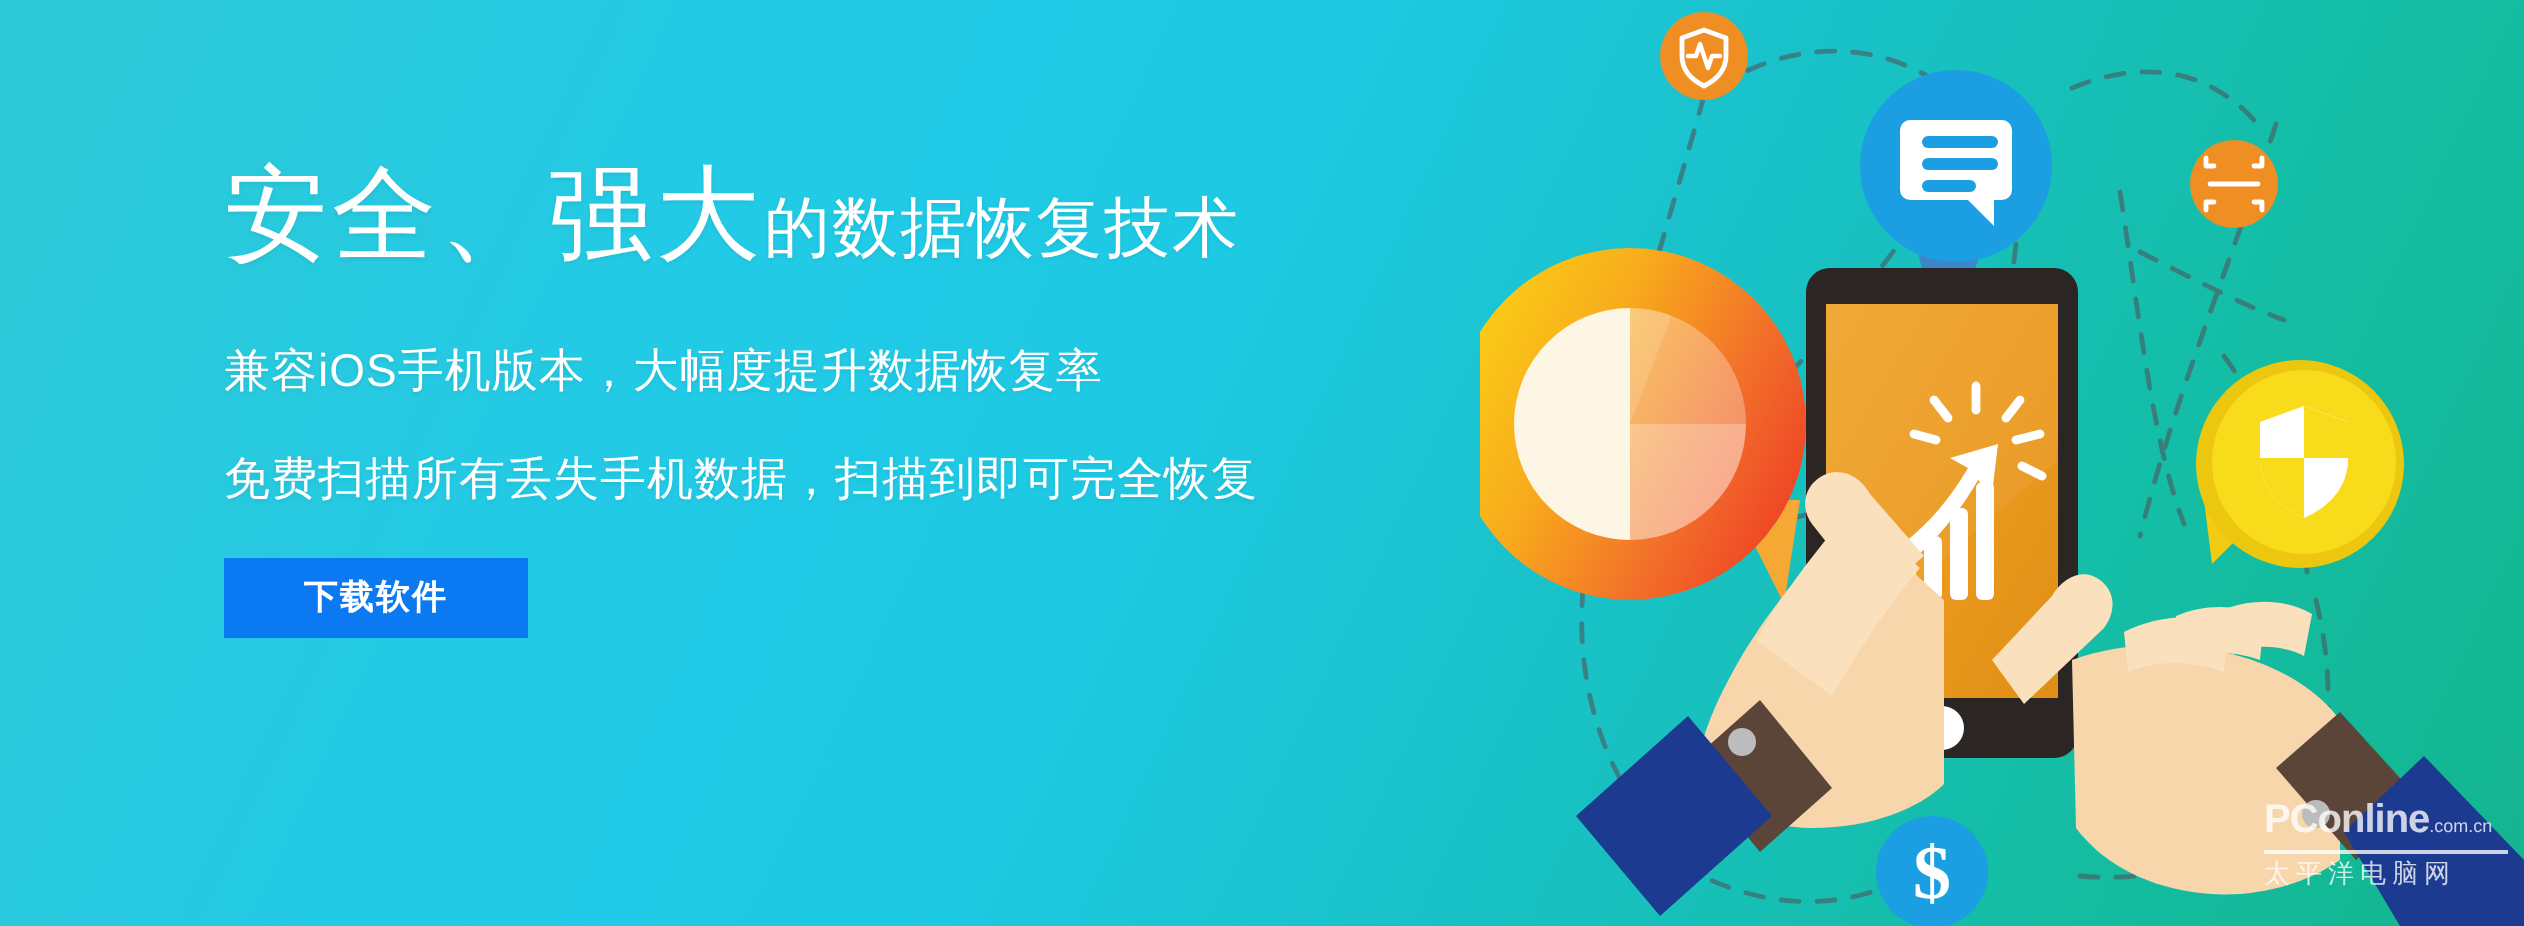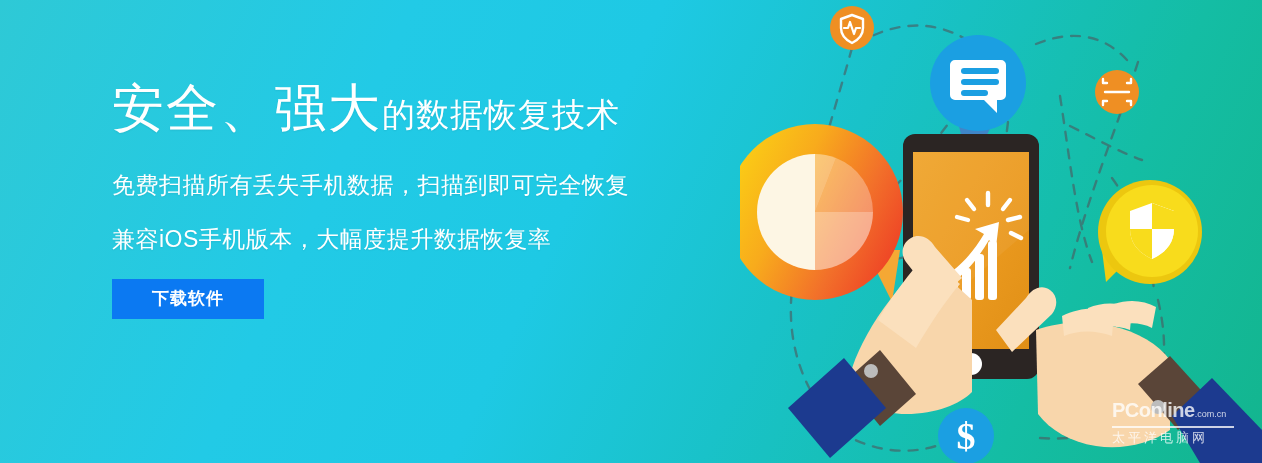--- a/index.html
+++ b/index.html
@@ -68,21 +68,21 @@
   
   #illustration {
     position:absolute;
     left:740px; top:0;
     width:522px; height:463px;
   }
   #illustration svg { display:block; width:522px; height:463px; }
   
   #watermark {
     position:absolute;
-    right:28px; bottom:8px;
+    right:8px; bottom:8px;
     width:122px; height:56px;
     opacity:.78;
     pointer-events:none;
   }
   #watermark .wm-top {
     font-size:20px;
     font-weight:bold;
     color:#ffffff;
     letter-spacing:-.5px;
     line-height:22px;
@@ -110,22 +110,22 @@
 <body>
 
 <div id="banner">
 
   <div id="copy">
 
     <div id="headline">
       <span class="big">安全、强大</span><span class="small">的数据恢复技术</span>
     </div>
 
+    <div class="subline">兼容iOS手机版本，大幅度提升数据恢复率</div>
     <div class="subline">免费扫描所有丢失手机数据，扫描到即可完全恢复</div>
-    <div class="subline">兼容iOS手机版本，大幅度提升数据恢复率</div>
 
     <button id="download-btn">下载软件</button>
   </div>
 
   <div id="illustration">
     <svg viewBox="0 0 522 463" xmlns="http://www.w3.org/2000/svg">
       <defs>
         <linearGradient id="gPie" x1="0" y1="0.25" x2="1" y2="0.75">
           <stop offset="0%" stop-color="#fbcf15"></stop>
           <stop offset="35%" stop-color="#f8ab1c"></stop>

